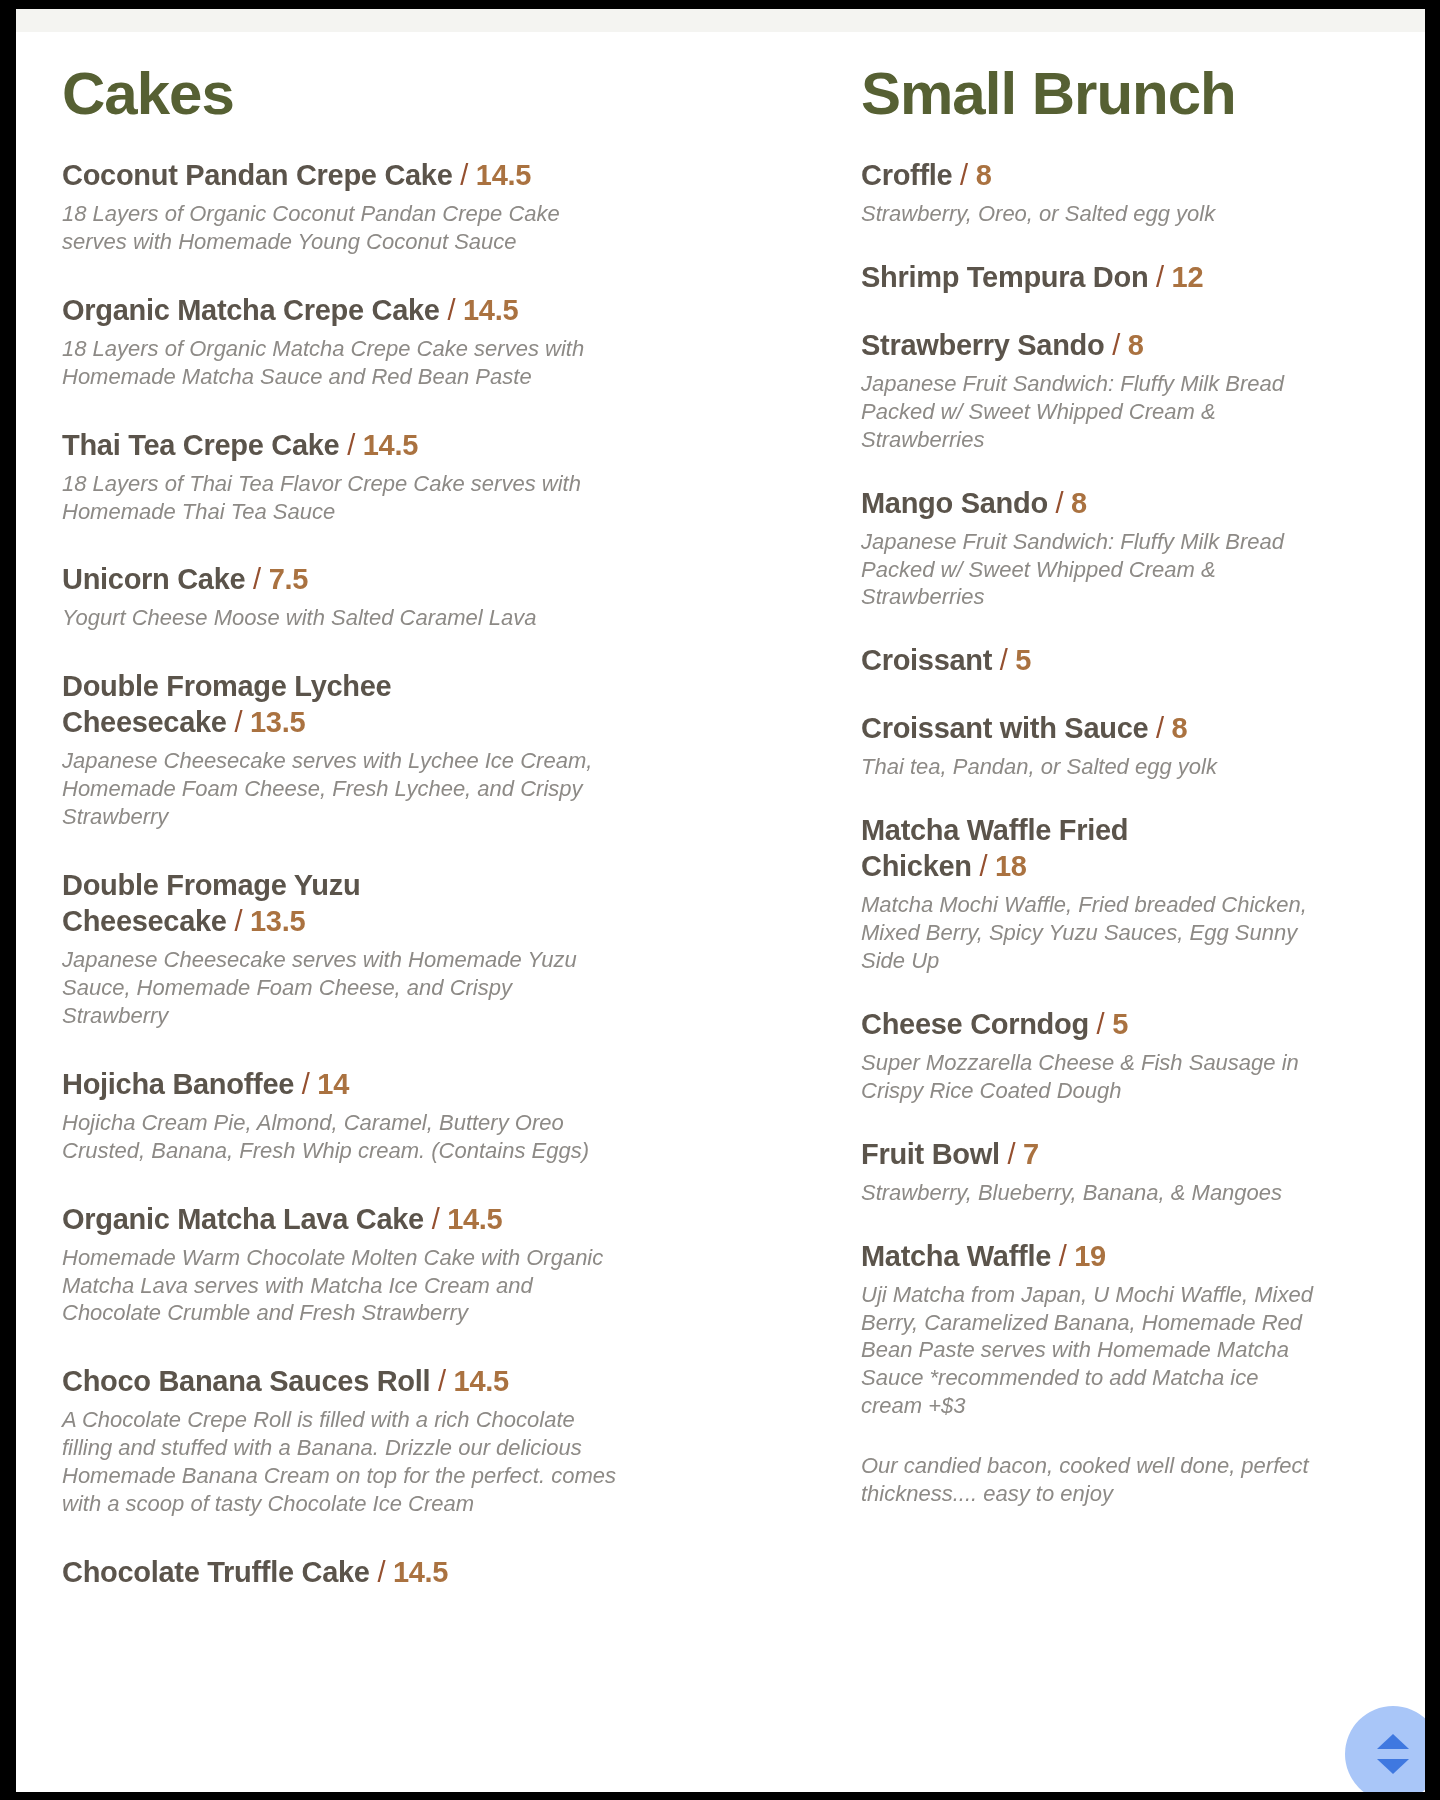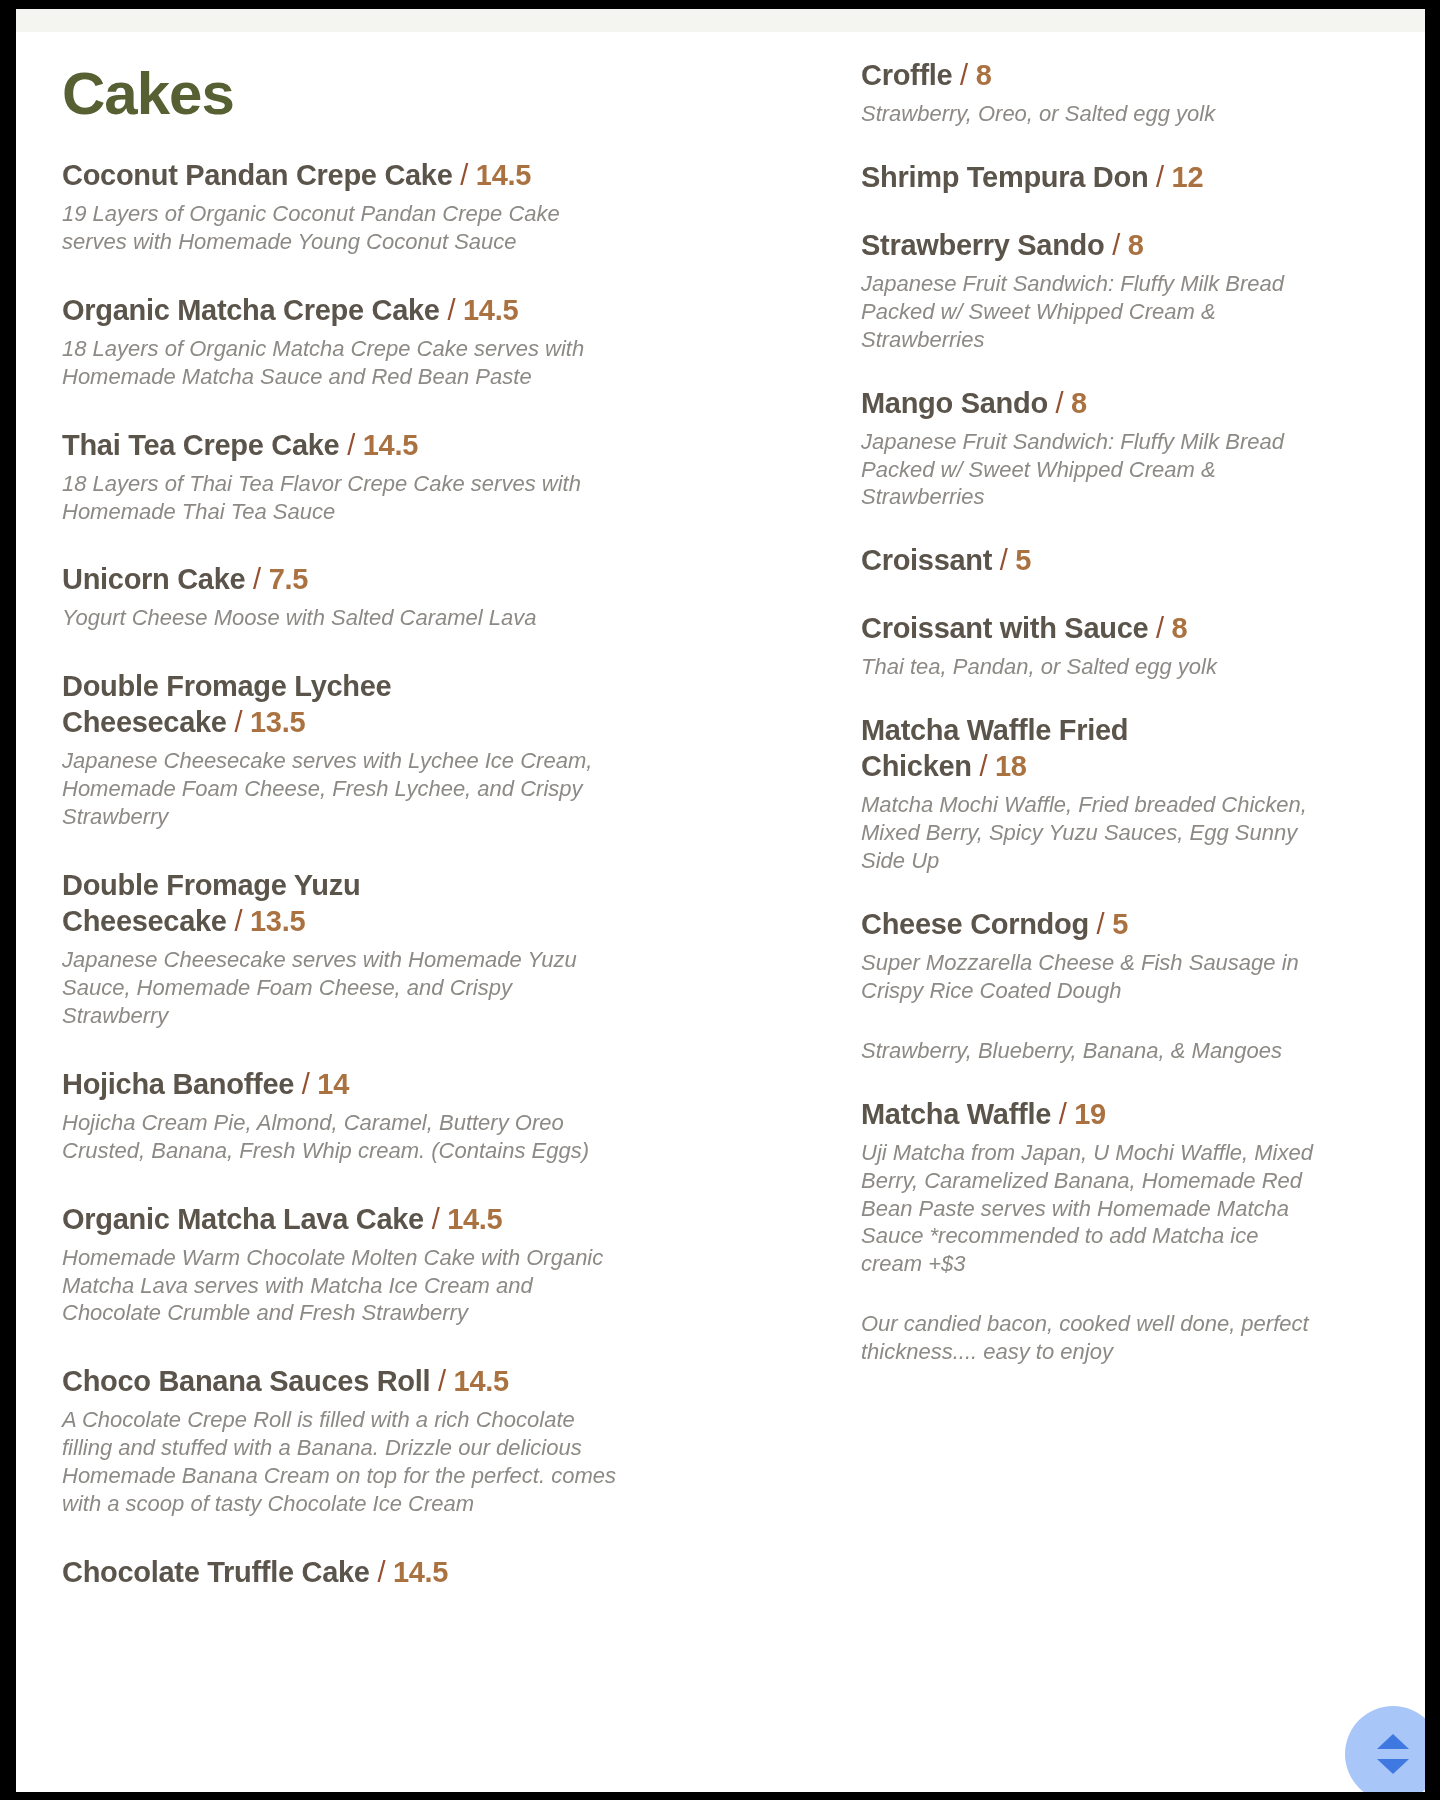--- a/index.html
+++ b/index.html
@@ -61,21 +61,21 @@
 </head>
 <body style="--c-title: #566033; --c-name: #5b544b; --c-price: #aa7240; --c-slash: #95502f; --c-desc: #8d8a86; --c-frame: #000000; --c-scroll-bg: #a9c6f8; --c-scroll-arrow: #3f78e0;">
 
 <div class="top-shade"></div>
 
 <section class="menu-col col-0">
   <h1 class="section-title">Cakes</h1>
   <div class="items">
       <div class="menu-item">
     <h3 class="item-name"><span class="nm">Coconut Pandan Crepe Cake</span><span class="slash"> / </span><span class="price">14.5</span></h3>
-    <p class="item-desc">19 Layers of Organic Coconut Pandan Crepe Cake serves with Homemade Young Coconut Sauce</p>
+    <p class="item-desc">18 Layers of Organic Coconut Pandan Crepe Cake serves with Homemade Young Coconut Sauce</p>
   </div>
       <div class="menu-item">
     <h3 class="item-name"><span class="nm">Organic Matcha Crepe Cake</span><span class="slash"> / </span><span class="price">14.5</span></h3>
     <p class="item-desc">18 Layers of Organic Matcha Crepe Cake serves with Homemade Matcha Sauce and Red Bean Paste</p>
   </div>
       <div class="menu-item">
     <h3 class="item-name"><span class="nm">Thai Tea Crepe Cake</span><span class="slash"> / </span><span class="price">14.5</span></h3>
     <p class="item-desc">18 Layers of Thai Tea Flavor Crepe Cake serves with Homemade Thai Tea Sauce</p>
   </div>
       <div class="menu-item">
@@ -104,20 +104,21 @@
     <h3 class="item-name"><span class="nm">Choco Banana Sauces Roll</span><span class="slash"> / </span><span class="price">14.5</span></h3>
     <p class="item-desc">A Chocolate Crepe Roll is filled with a rich Chocolate filling and stuffed with a Banana. Drizzle our delicious Homemade Banana Cream on top for the perfect. comes with a scoop of tasty Chocolate Ice Cream</p>
   </div>
       <div class="menu-item">
     <h3 class="item-name"><span class="nm">Chocolate Truffle Cake</span><span class="slash"> / </span><span class="price">14.5</span></h3>
   </div>
     </div>
 </section>
 
 <section class="menu-col col-1">
+  <h1 class="section-title">Small Brunch</h1>
   <div class="items">
       <div class="menu-item">
     <h3 class="item-name"><span class="nm">Croffle</span><span class="slash"> / </span><span class="price">8</span></h3>
     <p class="item-desc">Strawberry, Oreo, or Salted egg yolk</p>
   </div>
       <div class="menu-item">
     <h3 class="item-name"><span class="nm">Shrimp Tempura Don</span><span class="slash"> / </span><span class="price">12</span></h3>
 
   </div>
       <div class="menu-item">
@@ -139,20 +140,21 @@
       <div class="menu-item">
     <h3 class="item-name"><span class="nm">Matcha Waffle Fried
 Chicken</span><span class="slash"> / </span><span class="price">18</span></h3>
     <p class="item-desc">Matcha Mochi Waffle, Fried breaded Chicken, Mixed Berry, Spicy Yuzu Sauces, Egg Sunny Side Up</p>
   </div>
       <div class="menu-item">
     <h3 class="item-name"><span class="nm">Cheese Corndog</span><span class="slash"> / </span><span class="price">5</span></h3>
     <p class="item-desc">Super Mozzarella Cheese &amp; Fish Sausage in Crispy Rice Coated Dough</p>
   </div>
       <div class="menu-item">
+    <h3 class="item-name"><span class="nm">Fruit Bowl</span><span class="slash"> / </span><span class="price">7</span></h3>
     <p class="item-desc">Strawberry, Blueberry, Banana, &amp; Mangoes</p>
   </div>
       <div class="menu-item">
     <h3 class="item-name"><span class="nm">Matcha Waffle</span><span class="slash"> / </span><span class="price">19</span></h3>
     <p class="item-desc">Uji Matcha from Japan, U Mochi Waffle, Mixed Berry, Caramelized Banana, Homemade Red Bean Paste serves with Homemade Matcha Sauce *recommended to add Matcha ice cream +$3</p>
   </div>
       <div class="menu-item">
     <p class="item-desc">Our candied bacon, cooked well done, perfect thickness.... easy to enjoy</p>
   </div>
     </div>

